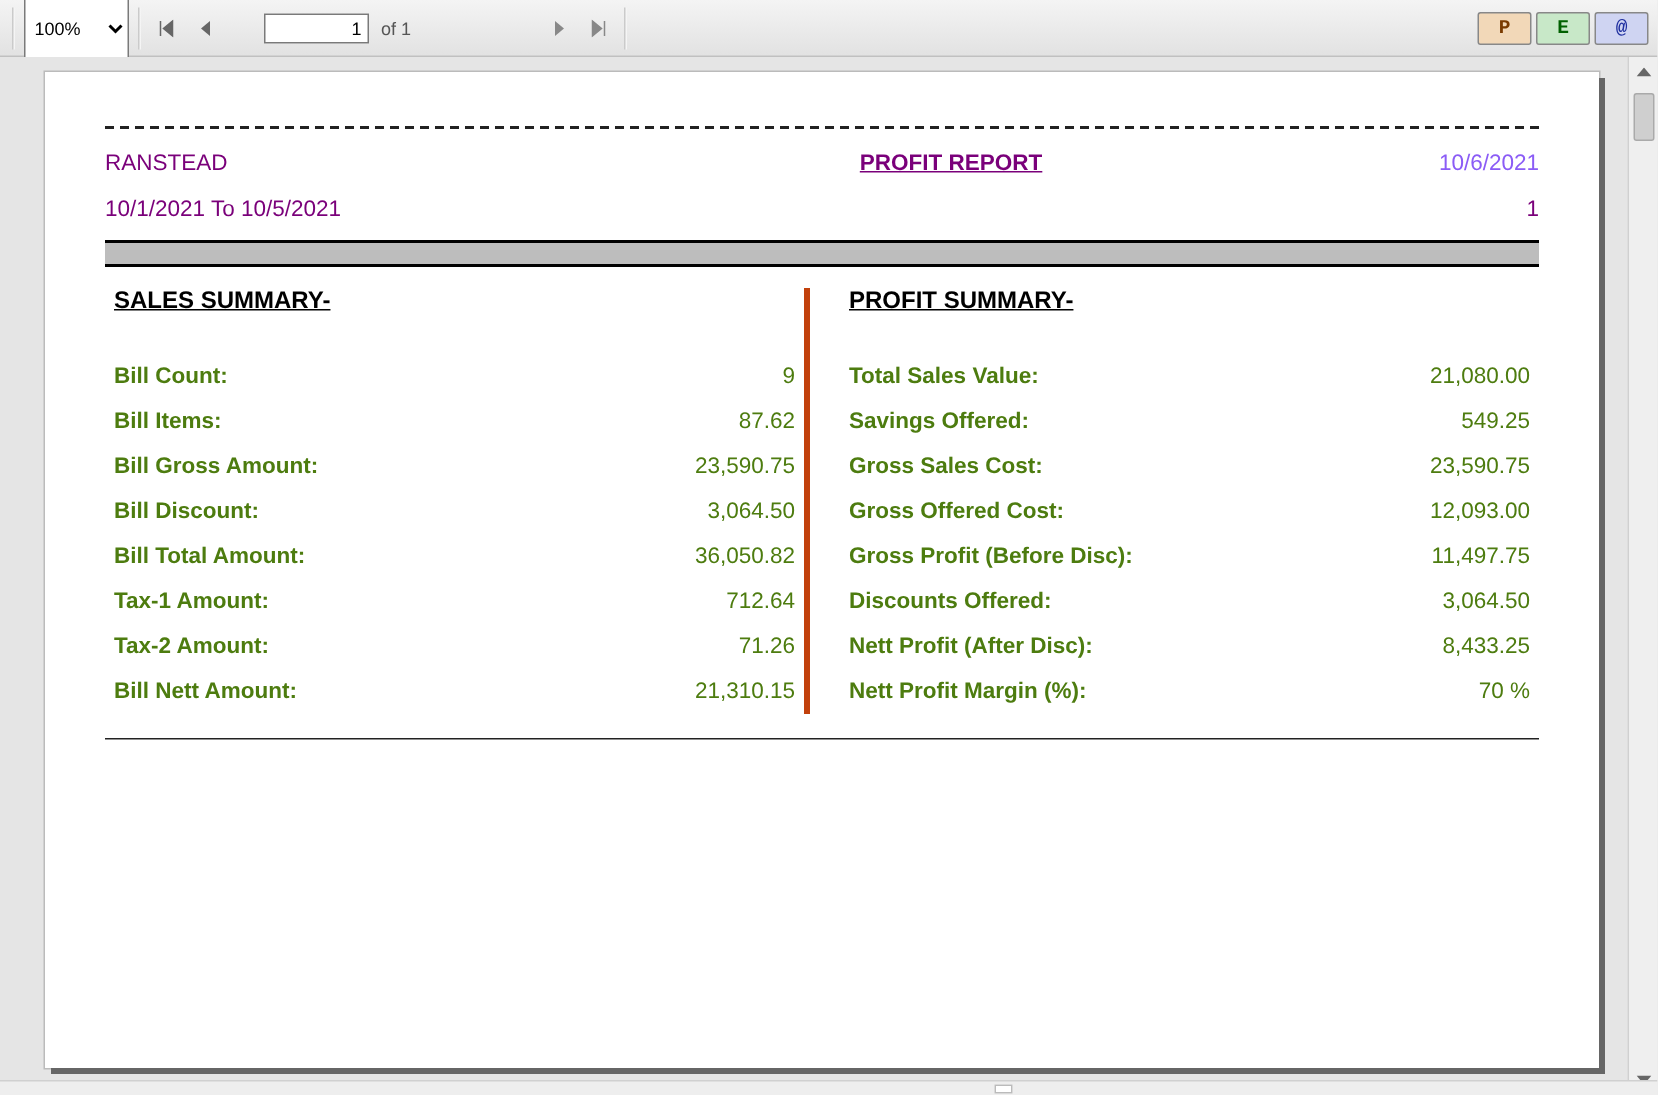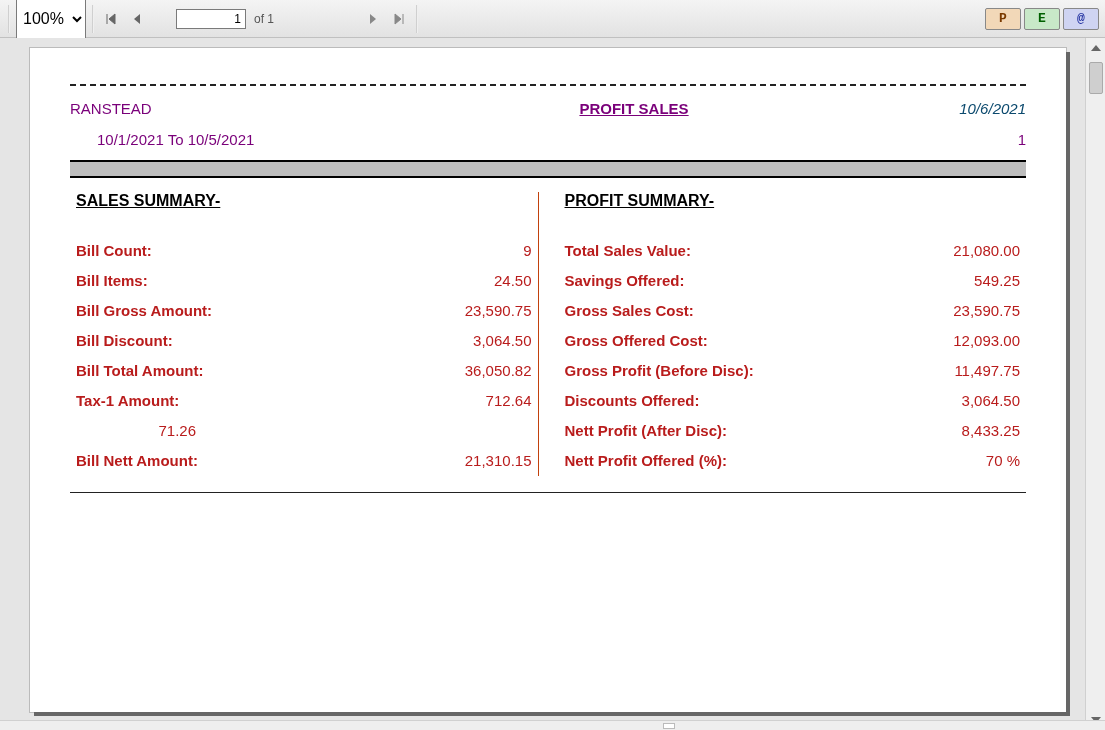--- a/index.html
+++ b/index.html
@@ -20,21 +20,21 @@
     gap: 4px;
     font-size: 12px;
   }
   .tb-sep {
     width: 2px; height: 28px;
     background: linear-gradient(to right, #c0c0c0, #fff);
     margin: 0 2px;
   }
   .zoom-select {
     height: 40px;
-    font-size: 16px;
+    font-size: 12px;
     width: 70px;
     border: 1px solid #7a7a7a;
     background: #fff;
     padding: 0 2px;
   }
   .nav-btn {
     width: 22px; height: 22px;
     display: flex; align-items: center; justify-content: center;
     color: #555;
     cursor: pointer;
@@ -122,52 +122,52 @@
   .hdr-line1, .hdr-line2 {
     display:flex; align-items:flex-start;
     font-size: 15px;
     margin-top: 14px;
   }
   .hdr-company { color:#7a007a; width: 38%; }
   .hdr-title   {
     color:#7a007a; font-weight:bold; text-decoration: underline;
     text-align:center; flex:1;
   }
-  .hdr-date    { color:#0c4a6e; width: 20%; text-align:right;font-style:italic; }
-  .hdr-range   { color:#7a007a;margin-left:27px; }
+  .hdr-date    { color:#8b5cf6; width: 20%; text-align:right; }
+  .hdr-range   { color:#7a007a; }
   .hdr-pageno  { color:#7a007a; margin-left:auto; }
 
   .gray-divider {
     margin-top: 12px;
     height: 18px;
     border-top: 2px solid #000;
     border-bottom: 2px solid #000;
     background: #bdbdbd;
   }
   .columns {
     display:flex; margin-top: 14px; align-items: center;
   }
   .col {
     flex:1;
     padding: 0 6px;
   }
   .col + .col {
-    border-left: 1px solid #c2410c;
+    border-left: 4px solid #c2410c;
     padding-left: 26px;
   }
   .col-title {
     font-weight:bold; font-size:16px;
     text-decoration: underline;
     margin-bottom: 26px;
   }
   .row {
     display:flex;
     font-size: 15px;
     font-weight: bold;
-    color:#b91c1c;
+    color:#4d7c0f;
     line-height: 30px;
   }
   .row .label { flex:1; }
   .row .value { text-align:right; min-width: 120px; font-weight: normal;}
   .row .value { font-weight: normal; }
   .row .value, .row .label { font-weight: bold; }
   .row .value { font-weight: 400; }
   .row .value { font-weight: normal; }
   .bottom-line {
     border-top: 1px solid #222;
@@ -214,59 +214,60 @@
   <div class="tag-btn tag-at">@</div>
 </div>
 
 <div class="viewer">
 
   <div class="page">
     <div class="dashed-top"></div>
 
     <div class="hdr-line1">
       <div class="hdr-company">RANSTEAD</div>
-      <div class="hdr-title">PROFIT SALES</div>
+      <div class="hdr-title">PROFIT REPORT</div>
       <div class="hdr-date">10/6/2021</div>
     </div>
     <div class="hdr-line2">
       <div class="hdr-range">10/1/2021 To 10/5/2021</div>
       <div class="hdr-pageno">1</div>
     </div>
 
     <div class="gray-divider"></div>
 
     <div class="columns">
       <div class="col">
         <div class="col-title">SALES SUMMARY-</div>
         <div id="sales-rows">
             <div class="row">
               <span class="label">Bill Count:</span>
               <span class="value">9</span>
             </div>
             <div class="row">
               <span class="label">Bill Items:</span>
-              <span class="value">24.50</span>
+              <span class="value">87.62</span>
             </div>
             <div class="row">
               <span class="label">Bill Gross Amount:</span>
               <span class="value">23,590.75</span>
             </div>
             <div class="row">
               <span class="label">Bill Discount:</span>
               <span class="value">3,064.50</span>
             </div>
             <div class="row">
               <span class="label">Bill Total Amount:</span>
               <span class="value">36,050.82</span>
             </div>
             <div class="row">
               <span class="label">Tax-1 Amount:</span>
               <span class="value">712.64</span>
             </div>
             <div class="row">
+              <span class="label">Tax-2 Amount:</span>
               <span class="value">71.26</span>
             </div>
             <div class="row">
               <span class="label">Bill Nett Amount:</span>
               <span class="value">21,310.15</span>
             </div>
           </div>
       </div>
       <div class="col">
         <div class="col-title">PROFIT SUMMARY-</div>
@@ -293,21 +294,21 @@
             </div>
             <div class="row">
               <span class="label">Discounts Offered:</span>
               <span class="value">3,064.50</span>
             </div>
             <div class="row">
               <span class="label">Nett Profit (After Disc):</span>
               <span class="value">8,433.25</span>
             </div>
             <div class="row">
-              <span class="label">Nett Profit Offered (%):</span>
+              <span class="label">Nett Profit Margin (%):</span>
               <span class="value">70 %</span>
             </div>
           </div>
       </div>
     </div>
 
     <div class="bottom-line"></div>
   </div>
 
   <div class="scroll-track">

